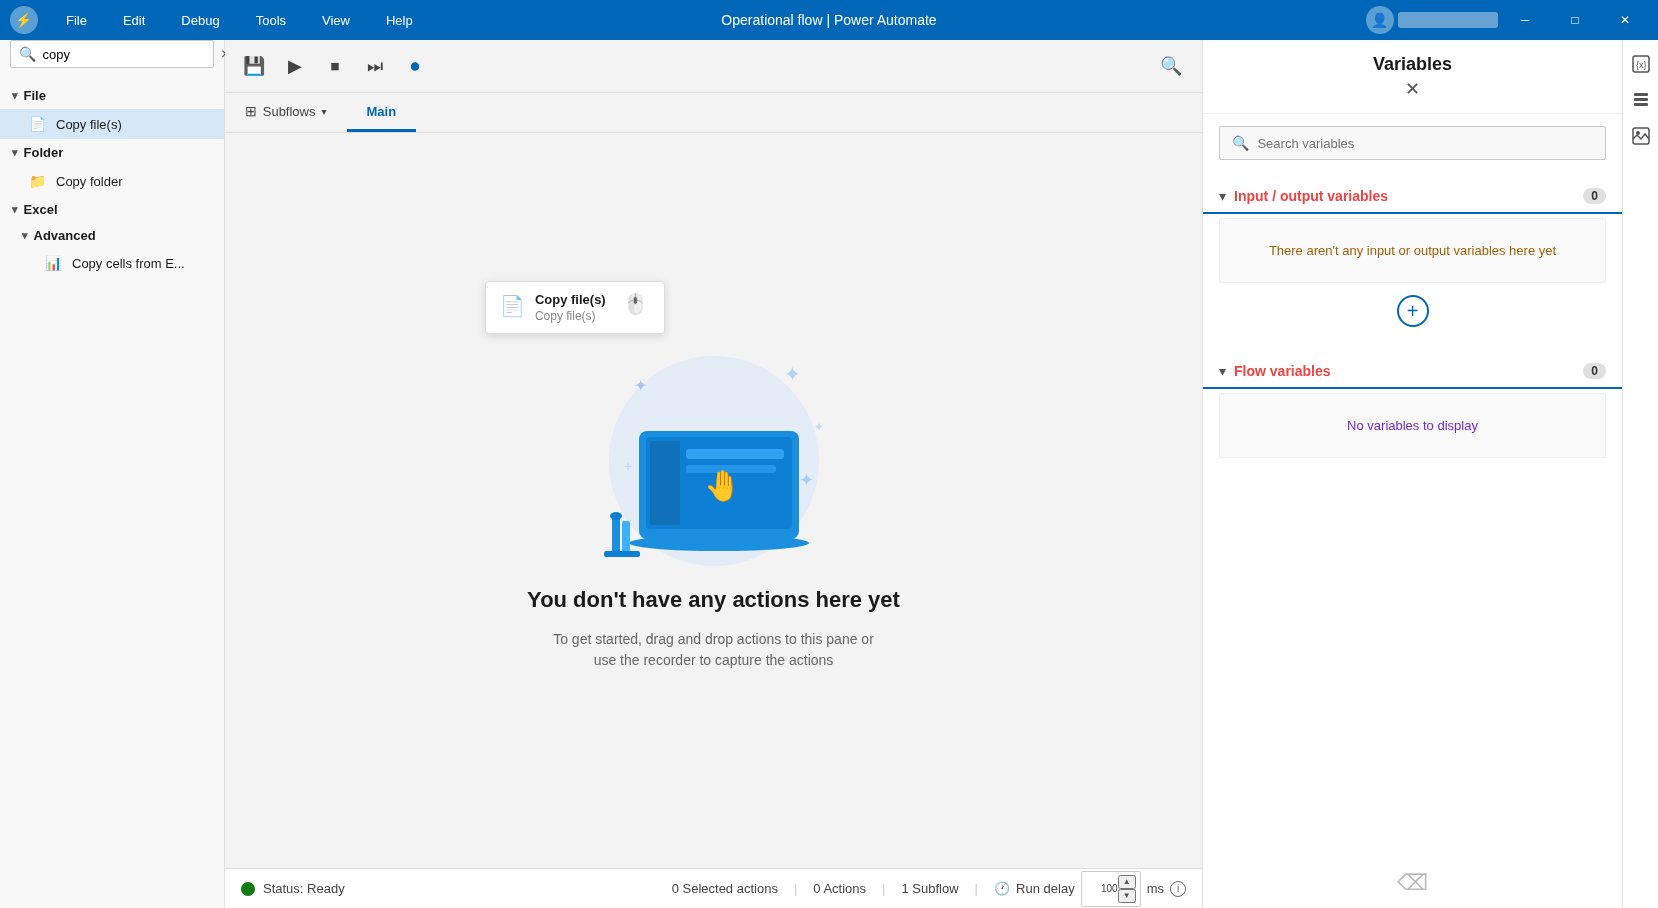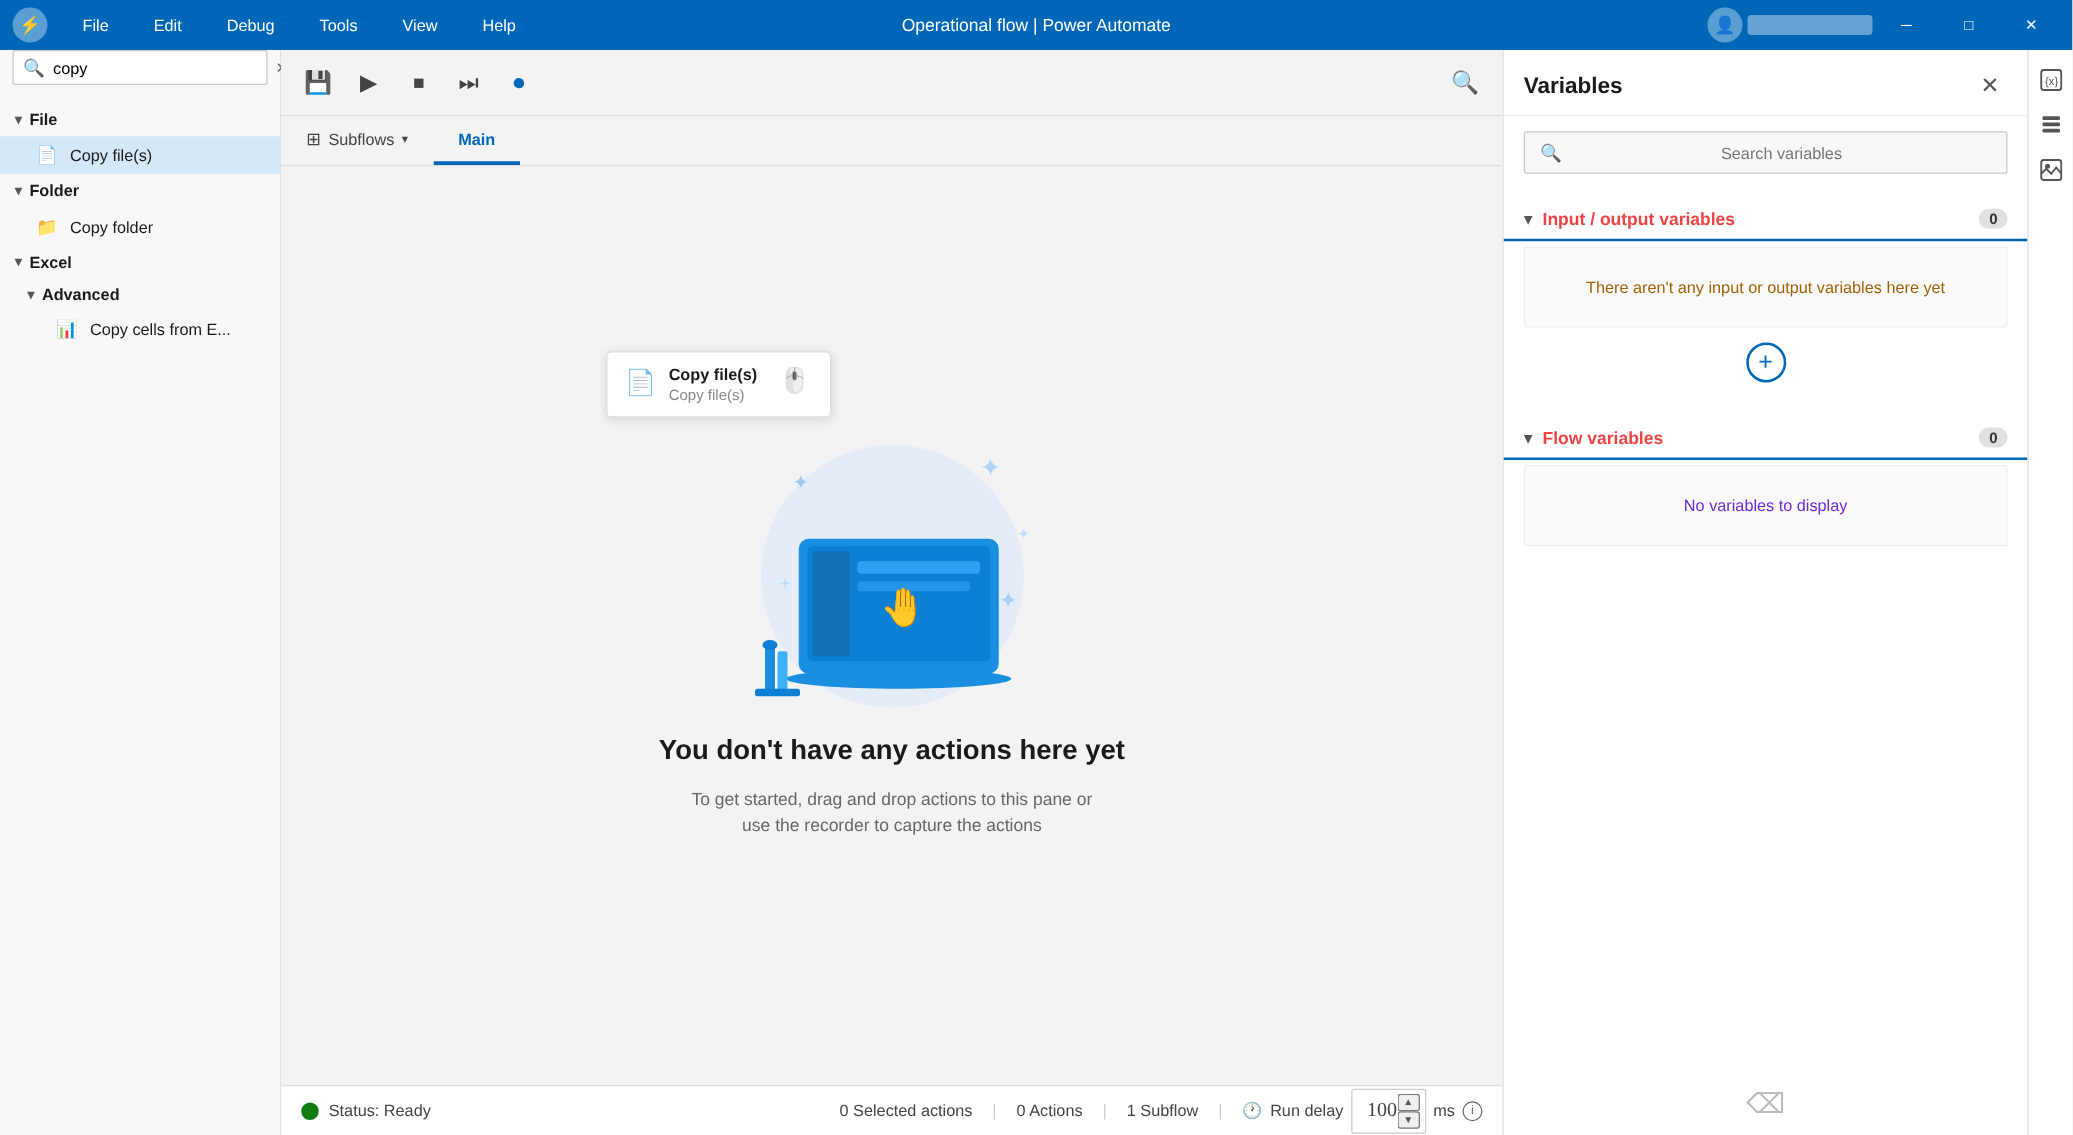--- a/index.html
+++ b/index.html
@@ -129,31 +129,31 @@
     .step-btn { font-size: 8px; cursor: pointer; line-height: 1; color: #555; padding: 1px 3px; }
     .info-icon { width: 16px; height: 16px; border-radius: 50%; border: 1.5px solid #666; display: flex; align-items: center; justify-content: center; font-size: 10px; color: #666; cursor: pointer; }
 
     
     .variables-panel {
       width: 420px; min-width: 420px; background: white; border-left: 1px solid #e0e0e0;
       display: flex; flex-direction: column;
     }
     .variables-header {
       display: flex; align-items: center; justify-content: space-between;
-      padding: 14px 16px 10px; border-bottom: 1px solid #eee;
+      padding: 14px 16px 10px; border-bottom: 1px solid #eee; flex-direction: column;
     }
     .variables-title { font-size: 18px; font-weight: 600; color: #1a1a1a; }
     .vars-header-right { display: flex; align-items: center; gap: 8px; }
     .close-btn { font-size: 18px; cursor: pointer; color: #555; width: 28px; height: 28px; display: flex; align-items: center; justify-content: center; }
 
     .search-vars {
       margin: 12px 16px; display: flex; align-items: center;
       border: 1px solid #c8c8c8; border-radius: 2px; background: #f8f8f8; padding: 8px 12px;
     }
-    .search-vars input { border: none; outline: none; flex: 1; font-size: 13px; background: transparent; color: #a16207; text-align: center; }
+    .search-vars input { border: none; outline: none; flex: 1; font-size: 13px; background: transparent; color: #a16207; }
     .search-vars-icon { color: #666; margin-right: 8px; font-size: 14px; }
 
     
     .var-section { margin: 8px 0; }
     .var-section-header {
       display: flex; align-items: center; padding: 8px 16px;
       cursor: pointer; border-bottom: 2px solid #0067b8;
     }
     .var-section-title { font-size: 14px; font-weight: 600; color: #ef4444; flex: 1; }
     .var-count-badge {
@@ -344,21 +344,21 @@
         <span class="statusbar-item">0 Selected actions</span>
         <span class="separator">|</span>
         <span class="statusbar-item">0 Actions</span>
         <span class="separator">|</span>
         <span class="statusbar-item">1 Subflow</span>
         <span class="separator">|</span>
         <div class="run-delay-group">
           <span>🕐</span>
           <span>Run delay</span>
           <div class="run-delay-input">
-            <span style="min-width:30px; font-size:16px;font-family:Liberation Serif, serif;">100</span>
+            <span style="min-width:30px; font-size:10px;">100</span>
             <div class="stepper">
               <button class="step-btn">▲</button>
               <button class="step-btn">▼</button>
             </div>
           </div>
           <span>ms</span>
           <div class="info-icon">i</div>
         </div>
       </div>
     </div>

